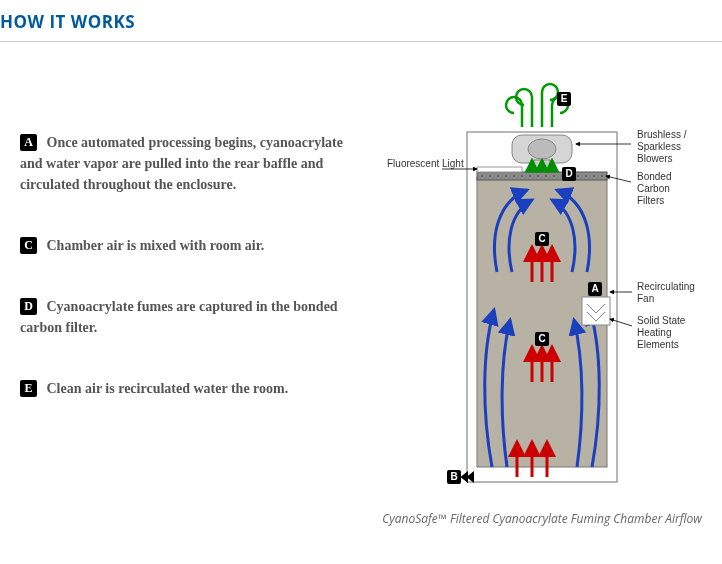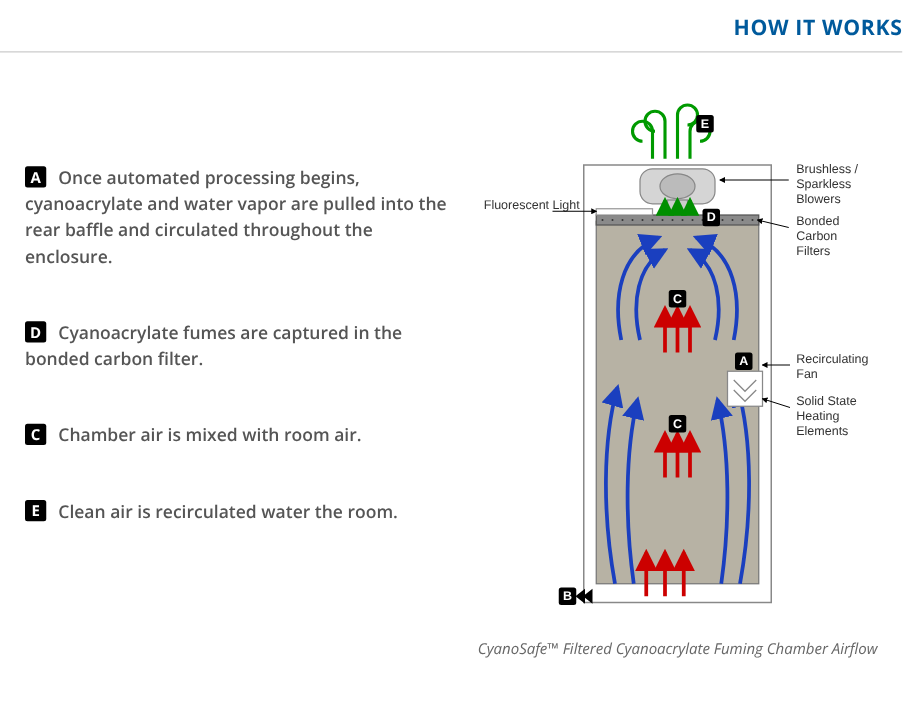--- a/index.html
+++ b/index.html
@@ -4,36 +4,36 @@
 <style>
   * { box-sizing: border-box; margin: 0; padding: 0; }
   body {
     font-family: "Segoe UI", "Open Sans", Arial, sans-serif;
     font-size: 14px;
     color: #444;
     width: 722px;
     background: #fff;
   }
   .header {
-    text-align: right;
+    text-align: left;
     padding: 10px 0 8px 0;
     border-bottom: 1px solid #ccc;
   }
   .header h1 {
     font-size: 17px;
     font-weight: 700;
     color: #005a9c;
     letter-spacing: 0.5px;
   }
   .content {
     display: flex;
     padding: 30px 20px 10px 20px;
     gap: 20px;
   }
-  .left { flex: 1; padding-top: 60px;}
+  .left { flex: 1; padding-top: 60px; font-family: Liberation Serif, serif;}
   .right { width: 320px; position: relative; }
   .step {
     margin-bottom: 40px;
     line-height: 1.5;
     font-weight: 600;
     color: #555;
   }
   .badge {
     display: inline-block;
     background: #000;
@@ -47,46 +47,45 @@
     border-radius: 2px;
     margin-right: 6px;
     vertical-align: 1px;
   }
   .diagram-wrap { text-align: center; }
   .caption {
     font-style: italic;
     font-size: 12px;
     color: #666;
     margin-top: 8px;
-    text-align: right;
   }
   svg { display: block; margin: 0 auto; }
   .dlabel { font-size: 10px; fill: #333; font-family: Arial, sans-serif; }
   .dbadge { font-size: 10px; fill: #fff; font-weight: 700; font-family: Arial, sans-serif; }
 </style>
 </head>
 <body>
 
 <div class="header">
   <h1>HOW IT WORKS</h1>
 </div>
 
 <div class="content">
   <div class="left">
     <p class="step">
       <span class="badge">A</span>
       <span>Once automated processing begins, cyanoacrylate and water vapor are pulled into the rear baffle and circulated throughout the enclosure.</span>
     </p>
     <p class="step">
+      <span class="badge">C</span>
+      <span>Chamber air is mixed with room air.</span>
+    </p>
+    <p class="step">
       <span class="badge">D</span>
       <span>Cyanoacrylate fumes are captured in the bonded carbon filter.</span>
-    </p>
-    <p class="step">
-      <span class="badge">C</span>
-      <span>Chamber air is mixed with room air.</span>
     </p>
     <p class="step">
       <span class="badge">E</span>
       <span>Clean air is recirculated water the room.</span>
     </p>
   </div>
 
   <div class="right">
     <div class="diagram-wrap">
       <svg width="320" height="430" viewBox="0 0 320 430">

